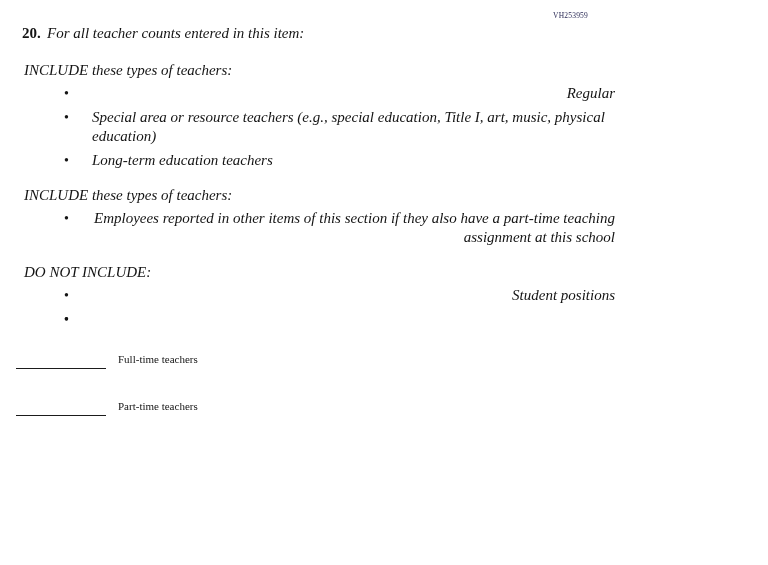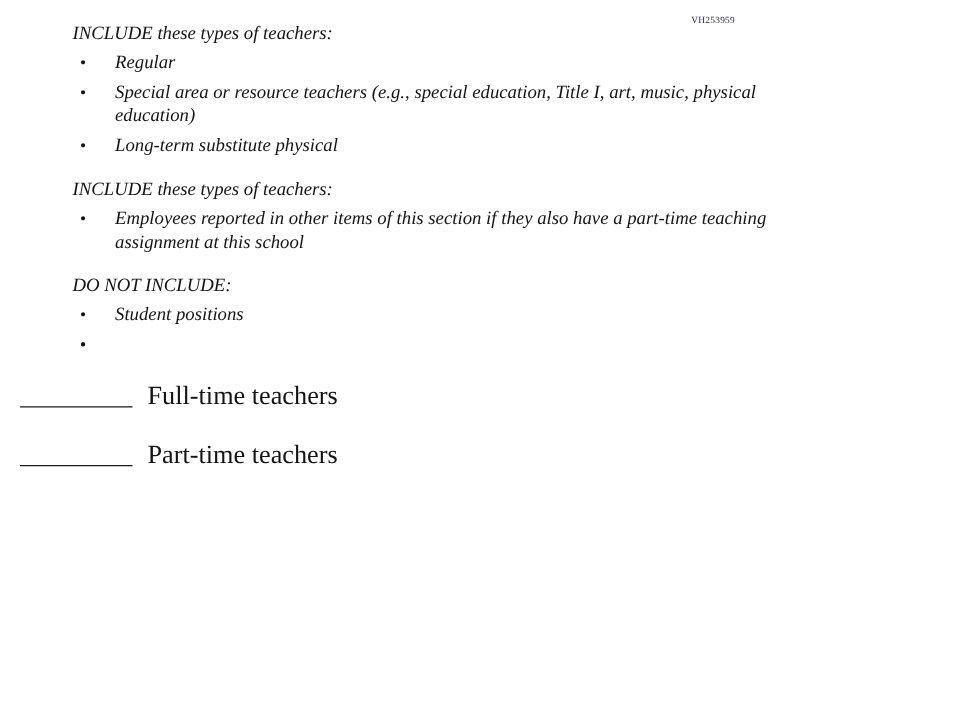--- a/index.html
+++ b/index.html
@@ -31,38 +31,38 @@
   .item-number {
     font-weight: bold;
     width: 25px;
     flex: 0 0 25px;
   }
   .item-lead {
     font-style: italic;
   }
   .section-head {
     font-style: italic;
-    margin-left: 58px;
+    margin-left: 24px;
   }
   .section-head.s1 { margin-top: 18px; }
   .section-head.s2 { margin-top: 16px; }
   .section-head.s3 { margin-top: 16px; }
   ul.bullet-list {
     list-style: none;
     margin: 0;
     padding: 0;
   }
   ul.bullet-list li {
     position: relative;
     font-style: italic;
     padding-left: 92px;
     max-width: 556px;
     box-sizing: content-box;
   }
-  ul.bullet-list li:first-child { margin-top: 4px; }
+  ul.bullet-list li:first-child { margin-top: 4px; text-align: right; }
   ul.bullet-list li + li { margin-top: 5px; }
   .bullet-glyph {
     position: absolute;
     left: 64px;
     top: 0;
     font-style: normal;
     font-size: 14px;
     line-height: 19px;
   }
   .bullet-glyph::before { content: "\2022"; }
@@ -79,44 +79,48 @@
   .answer-row.r1 { margin-top: 45px; }
   .answer-row.r2 { margin-top: 28px; }
   .fill-blank {
     width: 90px;
     height: 17px;
     border-bottom: 1.5px solid #1b1b1b;
     flex: 0 0 90px;
   }
   .answer-label {
     margin-left: 12px;
-    font-size: 21px;
+    font-size: 11px;
   }
 </style>
 </head>
 <body>
 
 <div class="page">
 
   <div class="form-code">VH253959</div>
 
+  <div class="item-row">
+    <span class="item-number">20.</span>
+    <span class="item-lead">For all teacher counts entered in this item:</span>
+  </div>
 
   <div class="section-head s1">INCLUDE these types of teachers:</div>
   <ul class="bullet-list">
     <li>
       <span class="bullet-glyph"></span>
       <span>Regular</span>
     </li>
     <li>
       <span class="bullet-glyph"></span>
       <span>Special area or resource teachers (e.g., special education, Title I, art, music, physical education)</span>
     </li>
     <li>
       <span class="bullet-glyph"></span>
-      <span>Long-term substitute physical</span>
+      <span>Long-term education teachers</span>
     </li>
   </ul>
 
   <div class="section-head s2">INCLUDE these types of teachers:</div>
   <ul class="bullet-list">
     <li>
       <span class="bullet-glyph"></span>
       <span>Employees reported in other items of this section if they also have a part-time teaching assignment at this school</span>
     </li>
   </ul>

